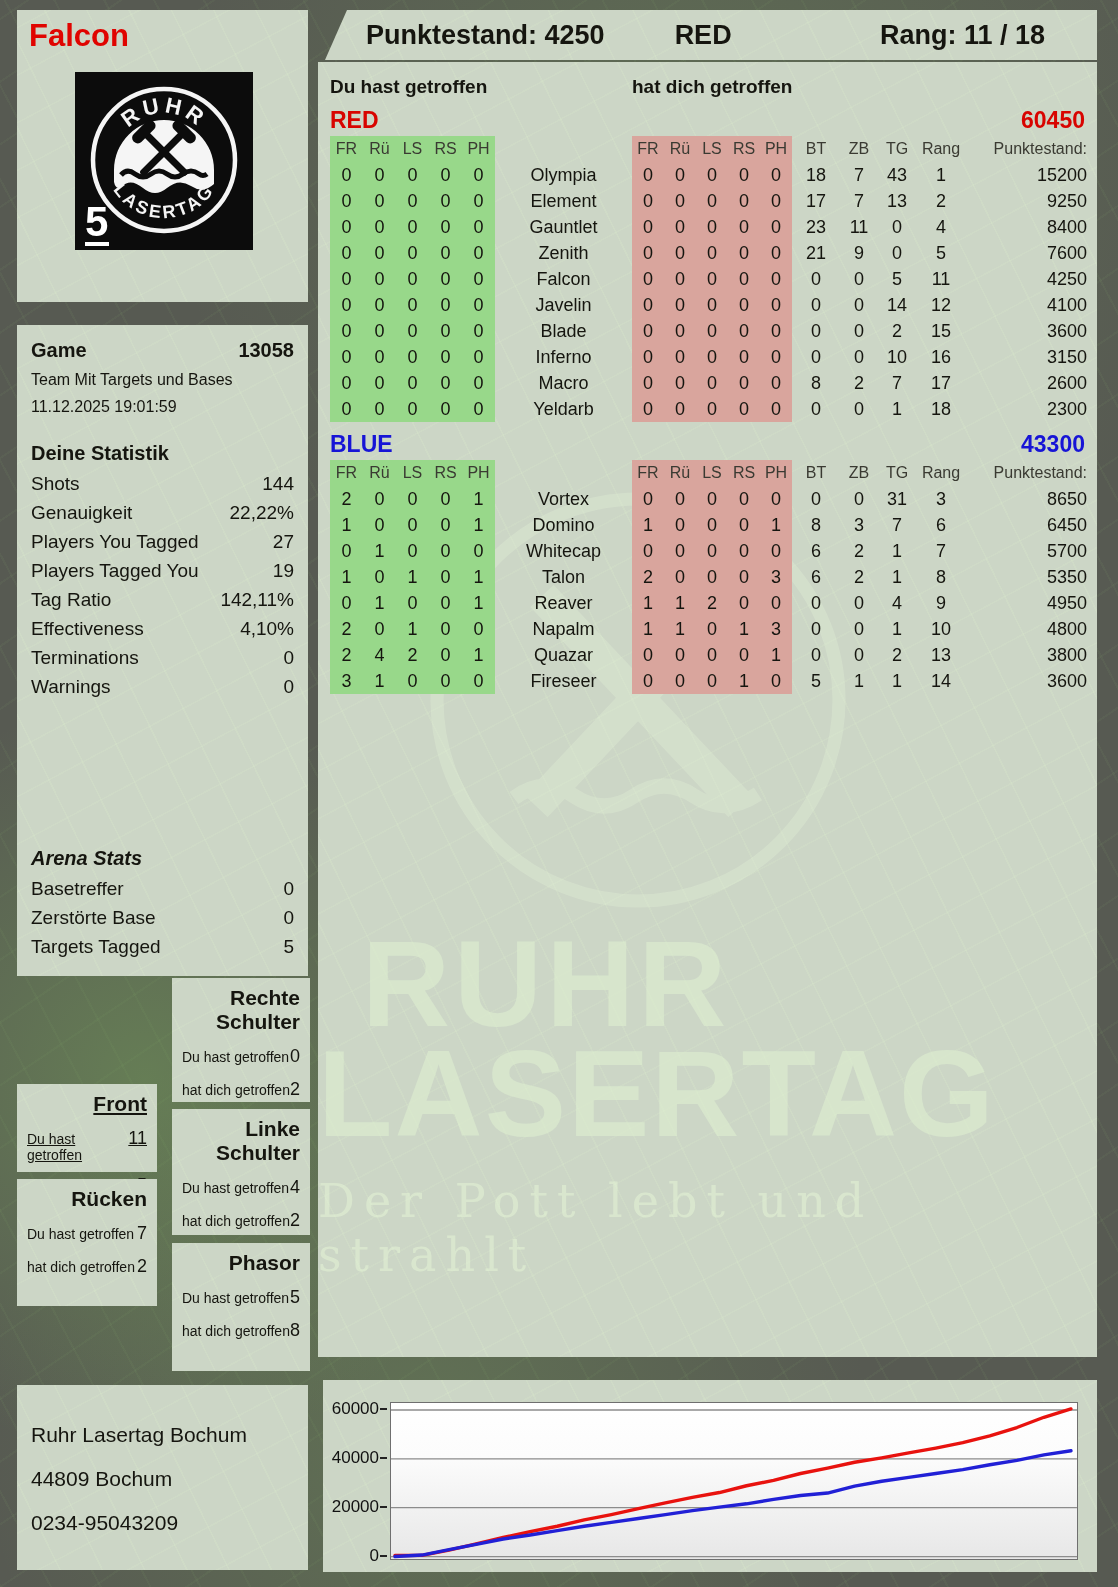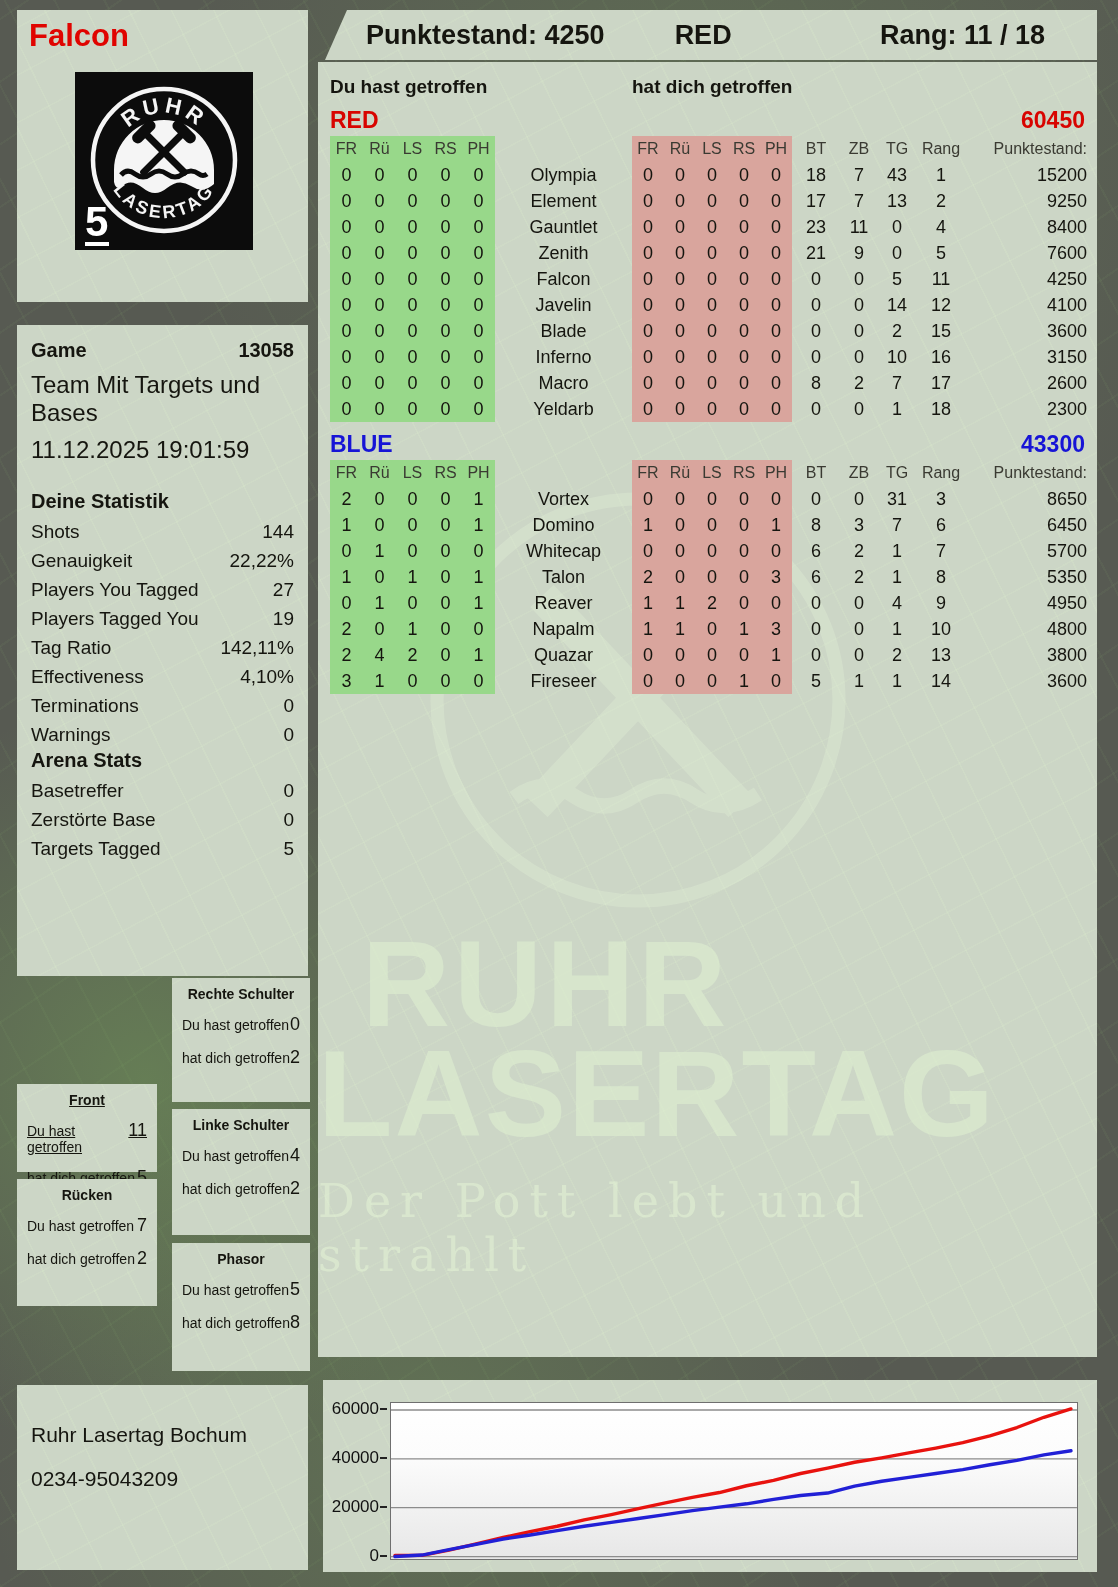--- a/index.html
+++ b/index.html
@@ -25,34 +25,34 @@
   .hb-punkte{margin-left:48px;}
   .hb-team{margin-left:70px;}
   .hb-rang{margin-left:auto;margin-right:52px;}
   
   .name-panel{left:17px;top:10px;width:291px;height:292px;}
   .player-name{position:absolute;left:12px;top:8px;font-size:31px;font-weight:bold;color:#e00400;}
   .logo-svg{position:absolute;left:58px;top:62px;width:178px;height:178px;}
   
   .info-panel{left:17px;top:325px;width:291px;height:651px;padding:12px 14px 0 14px;}
   .game-row{display:flex;justify-content:space-between;font-weight:bold;font-size:20px;margin-top:2px;}
-  .info-line{font-size:24px;margin-top:9px;}
+  .info-line{font-size:16px;margin-top:9px;}
   .sec-title{font-weight:bold;font-size:20px;}
   .stat-list{margin-top:4px;}
   .stat-row{display:flex;justify-content:space-between;font-size:19px;line-height:29px;}
   .ds-title{margin-top:26px;}
-  .as-title{}
+  .as-title{margin-top:146px;font-style:italic;}
   
   .bp-box{position:absolute;padding:8px 10px 6px 10px;}
   .bp-0{left:172px;top:978px;width:138px;height:124px;}
   .bp-1{left:17px;top:1084px;width:140px;height:88px;text-decoration:underline;}
   .bp-2{left:172px;top:1109px;width:138px;height:126px;}
   .bp-3{left:17px;top:1179px;width:140px;height:127px;}
   .bp-4{left:172px;top:1243px;width:138px;height:128px;}
-  .bp-title{font-weight:bold;font-size:14px;text-align:center;}
+  .bp-title{font-weight:bold;font-size:21px;text-align:right;}
   .bp-row{display:flex;justify-content:space-between;align-items:baseline;margin-top:12px;}
   .bp-row .l{font-size:14px;}
   .bp-row .v{font-size:18px;}
   
   .main-panel{left:318px;top:62px;width:779px;height:1295px;padding:14px 12px 0 12px;overflow:hidden;}
   .main-content{position:relative;z-index:1;}
   .du-dich{display:flex;font-weight:bold;font-size:19px;}
   .du-dich .a{width:302px;}
   .team-head{display:flex;justify-content:space-between;align-items:baseline;
     font-weight:bold;font-size:23px;margin-top:9px;margin-bottom:2px;}
@@ -593,20 +593,21 @@
               <div class="tc st">14</div>
               <div class="tc pk">3600</div>
             </div>
           </div>
         </div>
     </div>
   </div>
 
   <div class="panel address-panel" id="address">
       <div class="addr-line">Ruhr Lasertag Bochum</div>
+      <div class="addr-line">44809 Bochum</div>
       <div class="addr-line">0234-95043209</div>
     </div>
 
   <div class="panel chart-panel">
     <div id="ylabs">
         <div class="ylab" style="top: 166px;">
           <span class="t">0</span>
           <span class="dash"></span>
         </div>
         <div class="ylab" style="top: 117px;">

